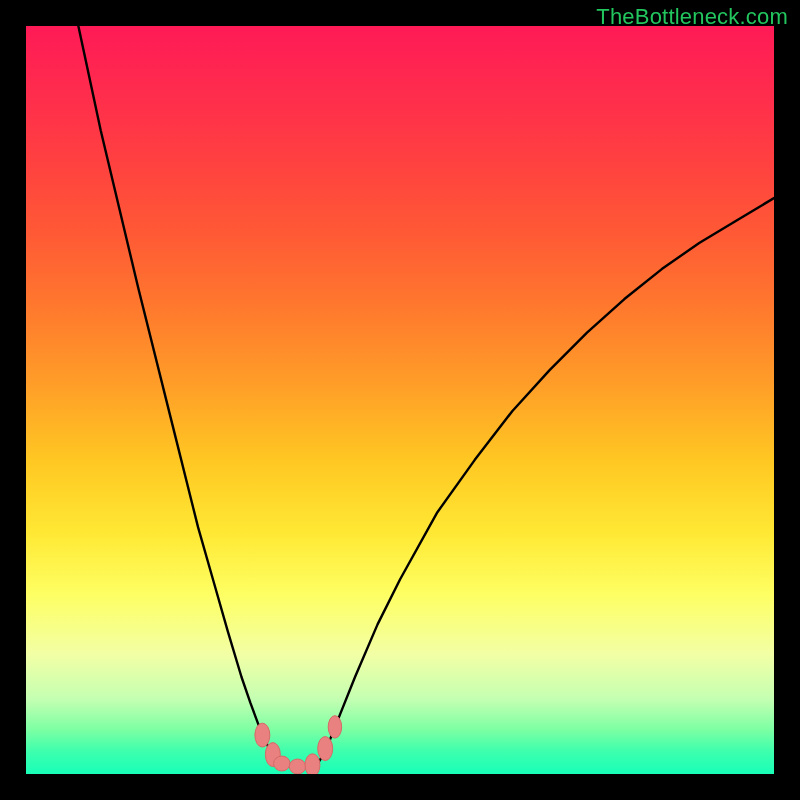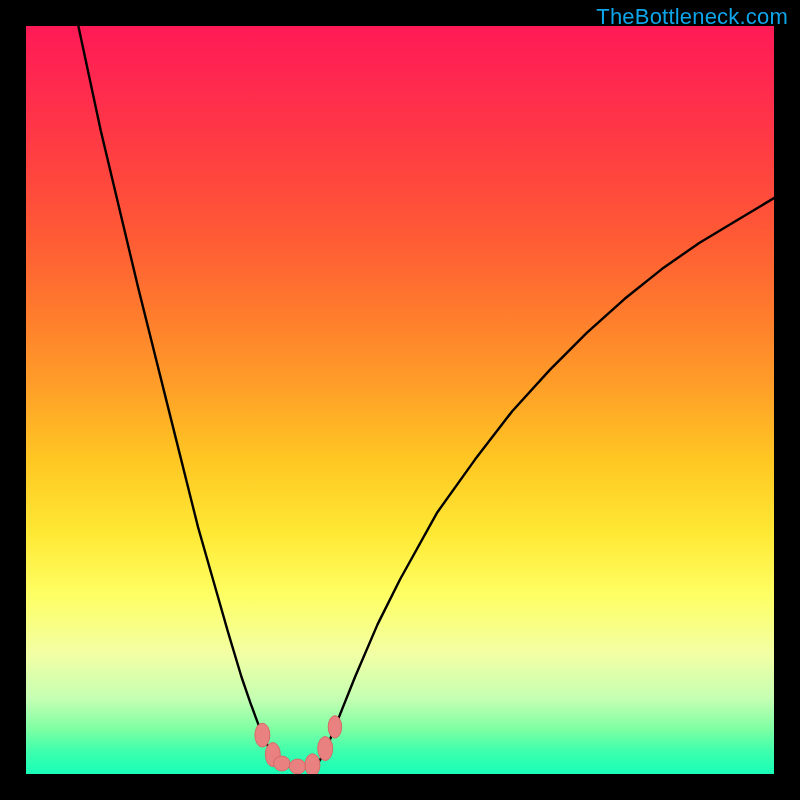--- a/index.html
+++ b/index.html
@@ -44,21 +44,21 @@
     position: absolute;
     inset: 0;
     width: 100%;
     height: 100%;
     display: block;
   }
   .watermark {
     position: absolute;
     top: 4px;
     right: 12px;
-    color: #0ea5e9;
+    color: #22c55e;
     font-size: 22px;
     letter-spacing: 0.2px;
     font-weight: 500;
     user-select: none;
     text-align: right;
   }
 </style>
 </head>
 <body>
 

